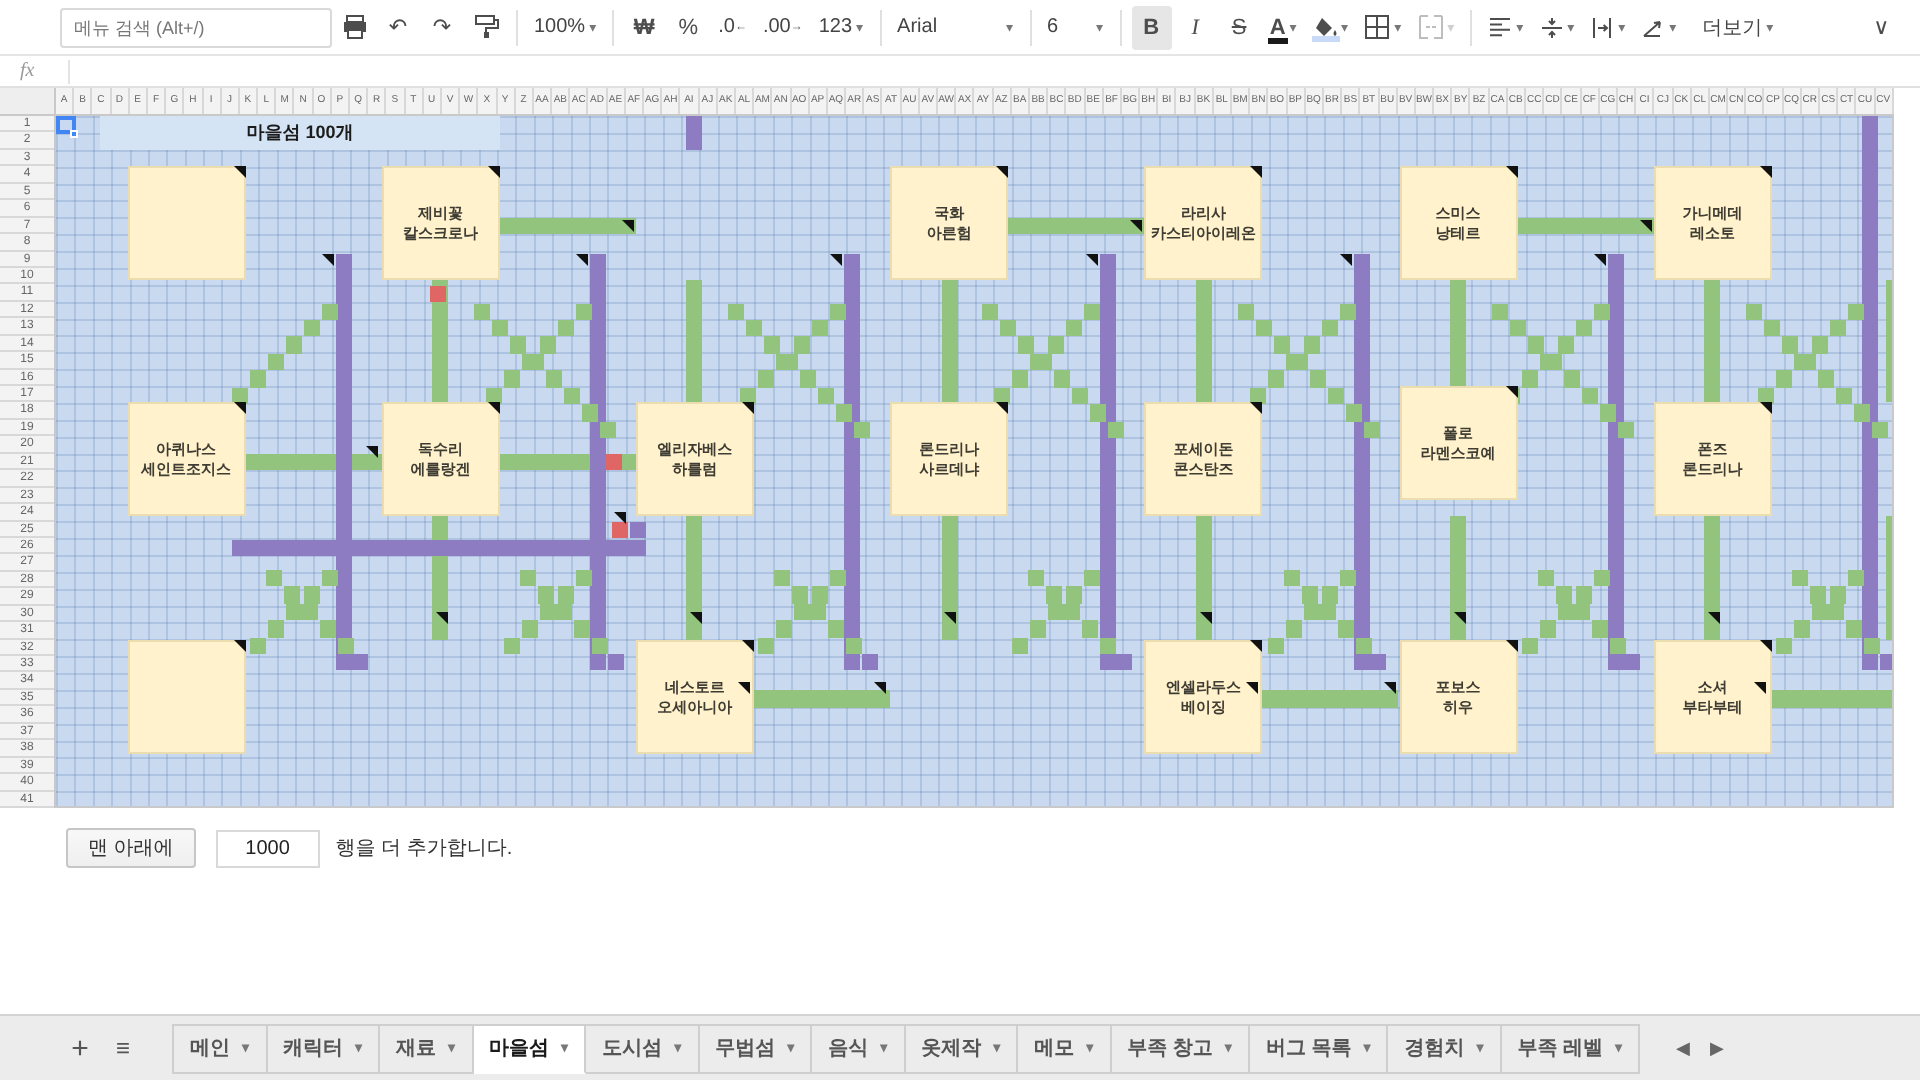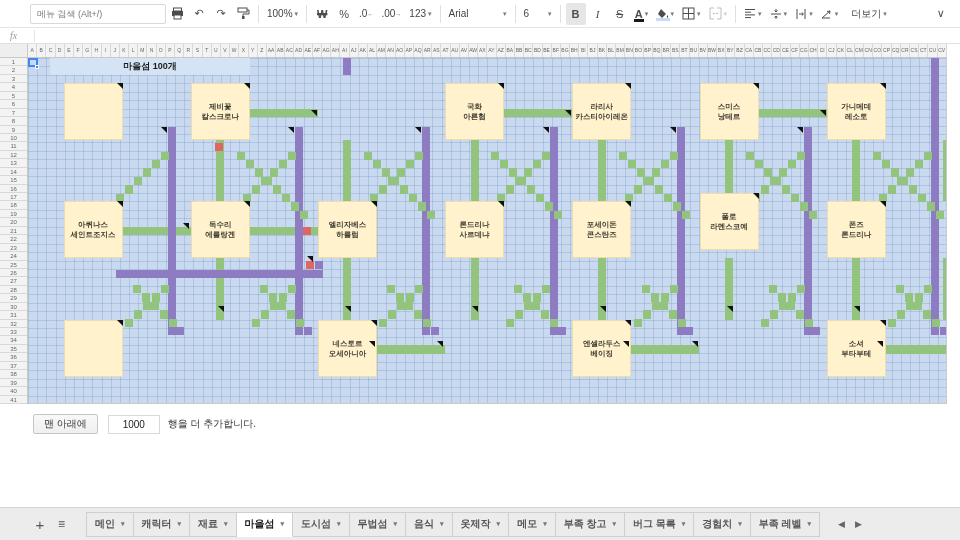--- a/index.html
+++ b/index.html
@@ -614,20 +614,25 @@
       <div class="box" style="left: 289.9px; top: 262px;">
         <div class="tri"></div>
         <div class="box-label">네스토르
 오세아니아</div>
       </div>
       <div class="box" style="left: 544.3px; top: 262px;">
         <div class="tri"></div>
         <div class="box-label">엔셀라두스
 베이징</div>
       </div>
+      <div class="box" style="left: 671.5px; top: 262px;">
+        <div class="tri"></div>
+        <div class="box-label">포보스
+히우</div>
+      </div>
       <div class="box" style="left: 798.7px; top: 262px;">
         <div class="tri"></div>
         <div class="box-label">소셔
 부타부테</div>
       </div>
       <div class="tri" style="left: 133px; top: 69px;"></div>
       <div class="tri" style="left: 260.2px; top: 69px;"></div>
       <div class="tri" style="left: 387.4px; top: 69px;"></div>
       <div class="tri" style="left: 514.6px; top: 69px;"></div>
       <div class="tri" style="left: 641.8px; top: 69px;"></div>

